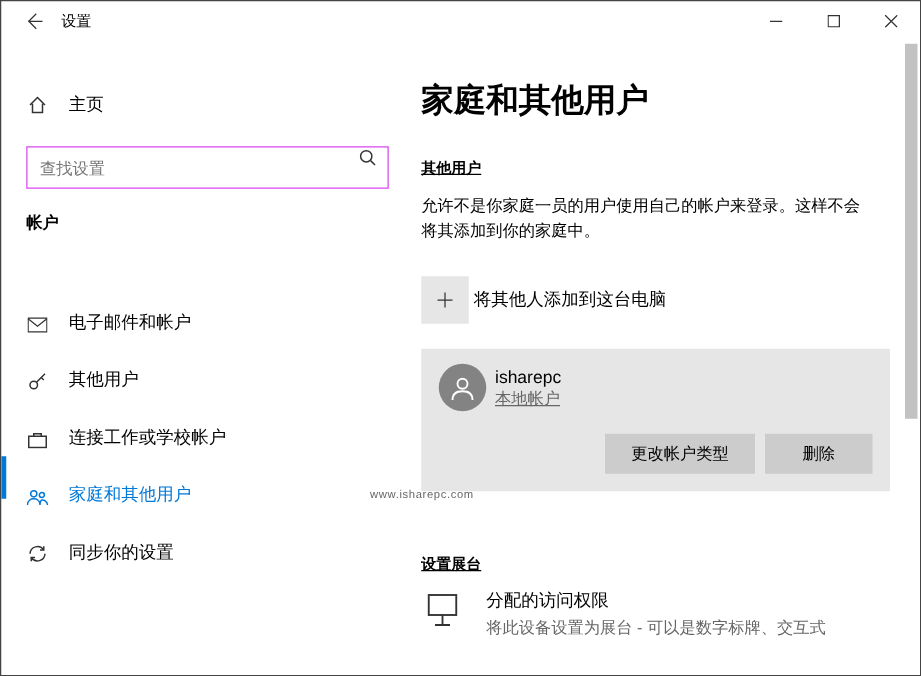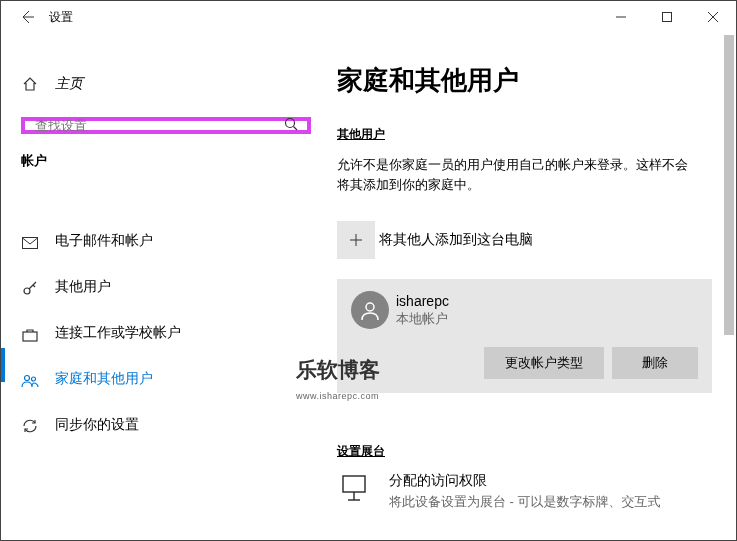--- a/index.html
+++ b/index.html
@@ -51,27 +51,27 @@
     position: relative;
   }
   .home-row {
     display:flex; align-items:center;
     height: 38px;
     padding-left: 20px;
     gap: 16px;
     margin-bottom: 14px;
   }
   .home-row .icon { width: 18px; display:flex; justify-content:center; color:#333; }
-  .home-row .label { font-size: 14px; font-style: italic; }
+  .home-row .label { font-size: 14px; }
 
   .search-box {
     margin: 0 20px 18px 20px;
-    height: 17px;
-    border: 4px solid #d946ef;
-    display:flex; align-items:center;
+    height: 34px;
+    border: 1px solid #d946ef;
+    display:flex; 
     padding: 0 8px 0 10px;
   }
   .search-box input {
     flex: 1;
     border: none;
     outline: none;
     font-family: inherit;
     font-size: 13px;
     color: #555;
     background: transparent;
@@ -149,21 +149,21 @@
     margin-bottom: 50px;
   }
   .user-top { display:flex; align-items:center; gap:7px; }
   .avatar {
     width:38px; height:38px; border-radius:50%;
     background:#838383;
     display:flex; align-items:center; justify-content:center;
     color:#fff;
   }
   .user-info .name { font-size:14px; color:#000; }
-  .user-info .type { font-size:13px; color:#666; margin-top:1px; }
+  .user-info .type { font-size:13px; color:#666; margin-top:1px;text-decoration:underline; }
   .user-actions {
     display:flex; justify-content:flex-end; gap:8px;
     margin-top: 18px;
   }
   .btn {
     min-width: 120px;
     height: 32px;
     background:#ccc;
     border:none;
     font-family:inherit;
@@ -362,15 +362,15 @@
       </div>
     </div>
 
     <div class="scrollbar-track">
       <div class="scrollbar-thumb"></div>
     </div>
   </div>
 </div>
 
 <div class="watermark">
-  <span>乐软博客</span><br>
+  <br>
   <span class="sub">www.isharepc.com</span>
 </div>
 
 </body></html>

